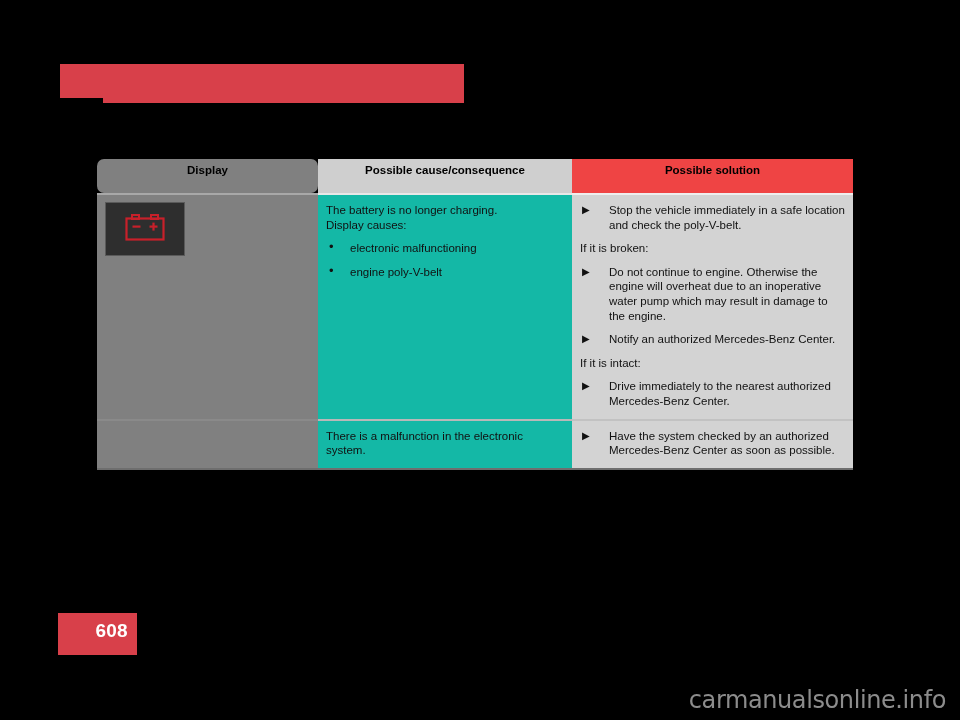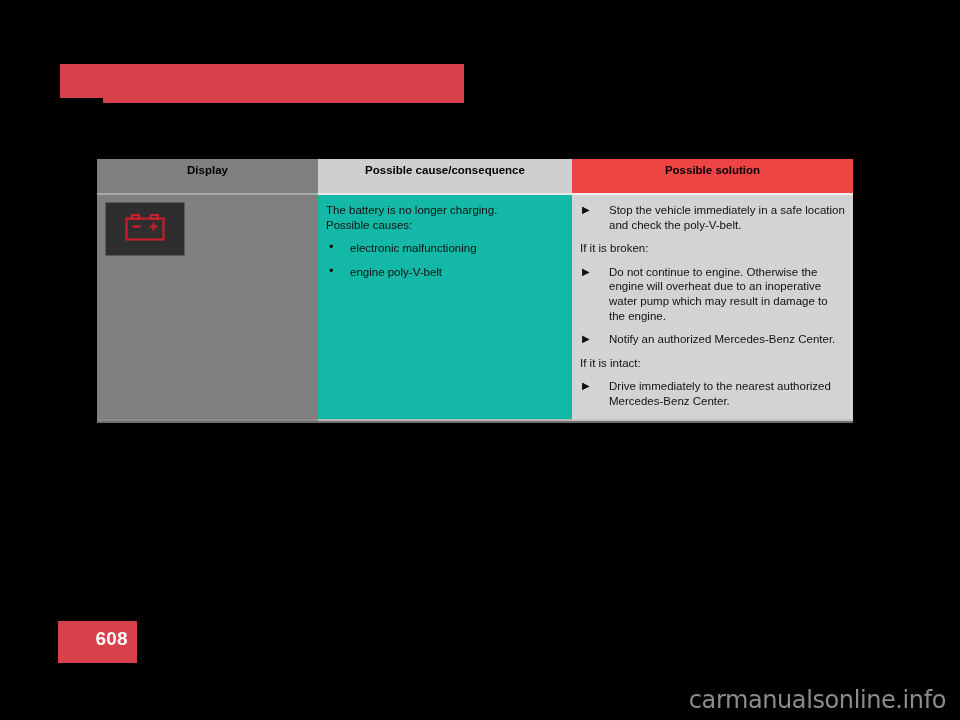--- a/index.html
+++ b/index.html
@@ -69,20 +69,21 @@
   #hints-table th, #hints-table td {
     vertical-align: top;
     padding: 0;
     border: 0;
   }
 
   
   .th-display {
     background: #808080;
     height: 22px;
+    border-radius: 7px;
   }
   .th-cause, .th-solution {
     background: #cfcfcf;
     height: 34px;
   }
   .th-solution { background: #ef4444; }
   .th-inner {
     font-size: 11.5px;
     font-weight: bold;
     color: #000000;
@@ -176,21 +177,20 @@
   .tight { margin-top: 0 !important; }
 
   
   #page-number {
     position: absolute;
     left: 58px;
     top: 613px;
     width: 79px;
     height: 42px;
     background: #d8404a;
-    margin-top: 8px;
   }
   #page-number .num {
     position: absolute;
     right: 9px;
     top: 7px;
     color: #ffffff;
     font-size: 19px;
     font-weight: bold;
     letter-spacing: 0.3px;
   }
@@ -251,21 +251,21 @@
             <rect x="28" y="1" width="7" height="4" fill="none" stroke="#c8202a" stroke-width="2"></rect>
             <rect x="9.5" y="11.5" width="8" height="2.2" fill="#c8202a"></rect>
             <rect x="26.5" y="11.5" width="8" height="2.2" fill="#c8202a"></rect>
             <rect x="29.4" y="8.6" width="2.2" height="8" fill="#c8202a"></rect>
           </svg>
         </div>
       </td>
 
       <td class="cell-cause">
         <div class="para">The battery is no longer charging.</div>
-        <div class="para">Possible causes:</div>
+        <div class="para">Display causes:</div>
         <ul class="dots">
           <li>
             <span class="mk">•</span>
             <span>electronic malfunctioning</span>
           </li>
           <li>
             <span class="mk">•</span>
             <span>engine poly-V-belt</span>
           </li>
         </ul>
@@ -300,20 +300,34 @@
         </ul>
       </td>
     </tr>
 
     <tr class="row-sep">
       <td class="s-display"></td>
       <td class="s-cause"></td>
       <td class="s-solution"></td>
     </tr>
 
+    <tr>
+      <td class="cell-display">&nbsp;</td>
+      <td class="cell-cause">
+        <div class="para">There is a malfunction in the electronic system.</div>
+      </td>
+      <td class="cell-solution">
+        <ul class="tris">
+          <li class="tight">
+            <span class="mk">▶</span>
+            <span>Have the system checked by an authorized Mercedes-Benz Center as soon as possible.</span>
+          </li>
+        </ul>
+      </td>
+    </tr>
 
     <tr class="tbl-bottom">
       <td></td>
       <td></td>
       <td></td>
     </tr>
   </tbody>
 </table>
 
 <div id="page-number">

